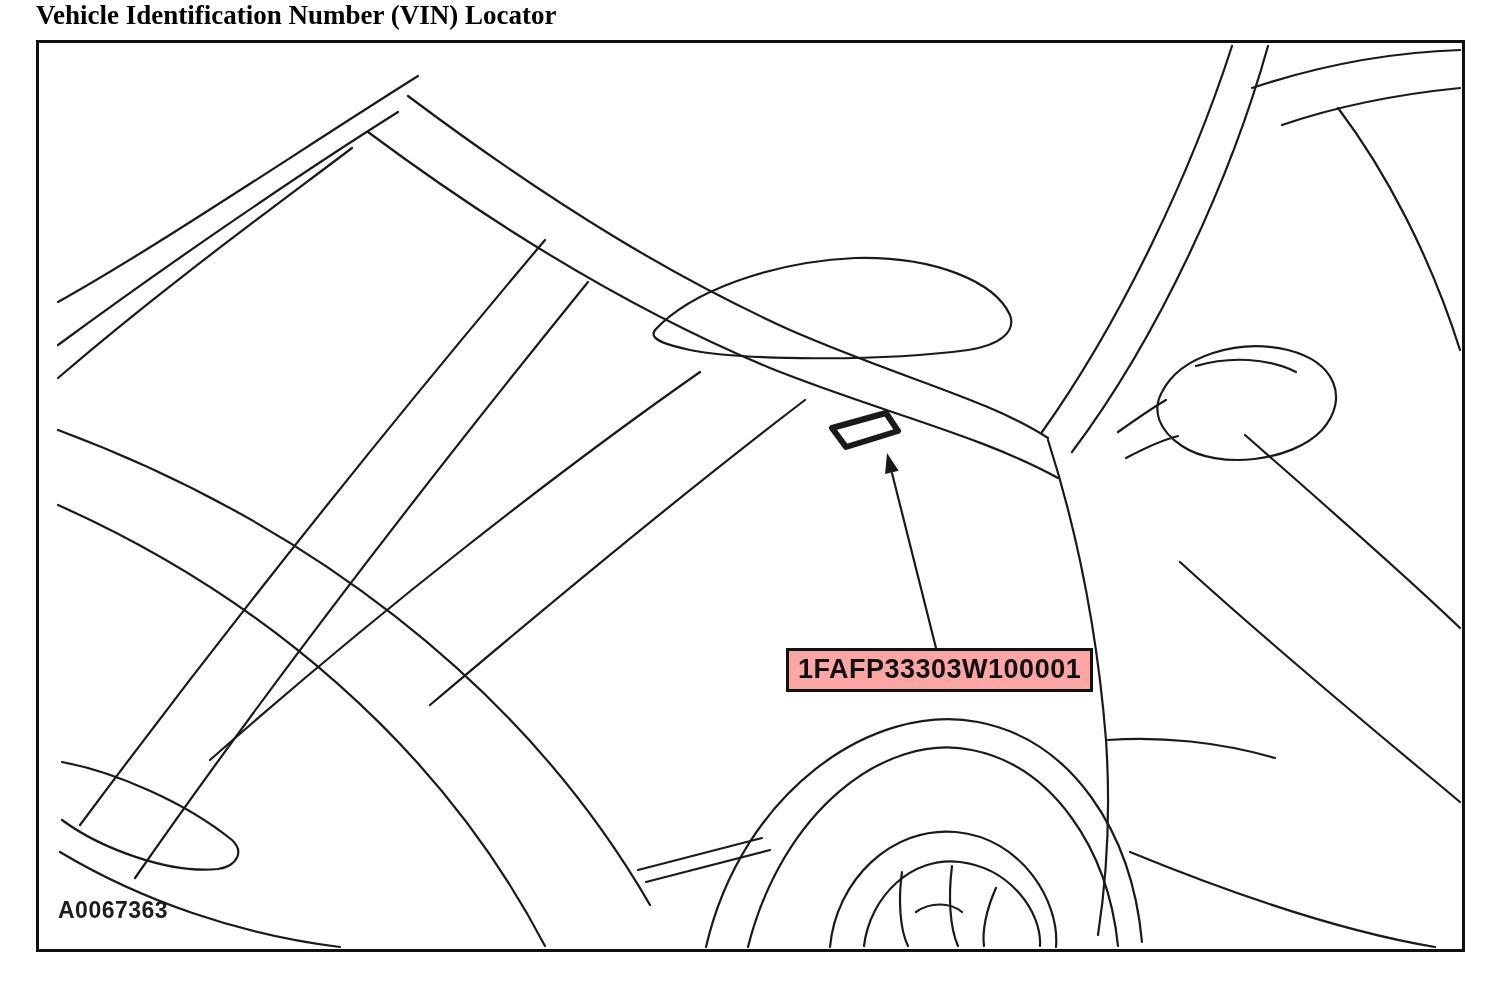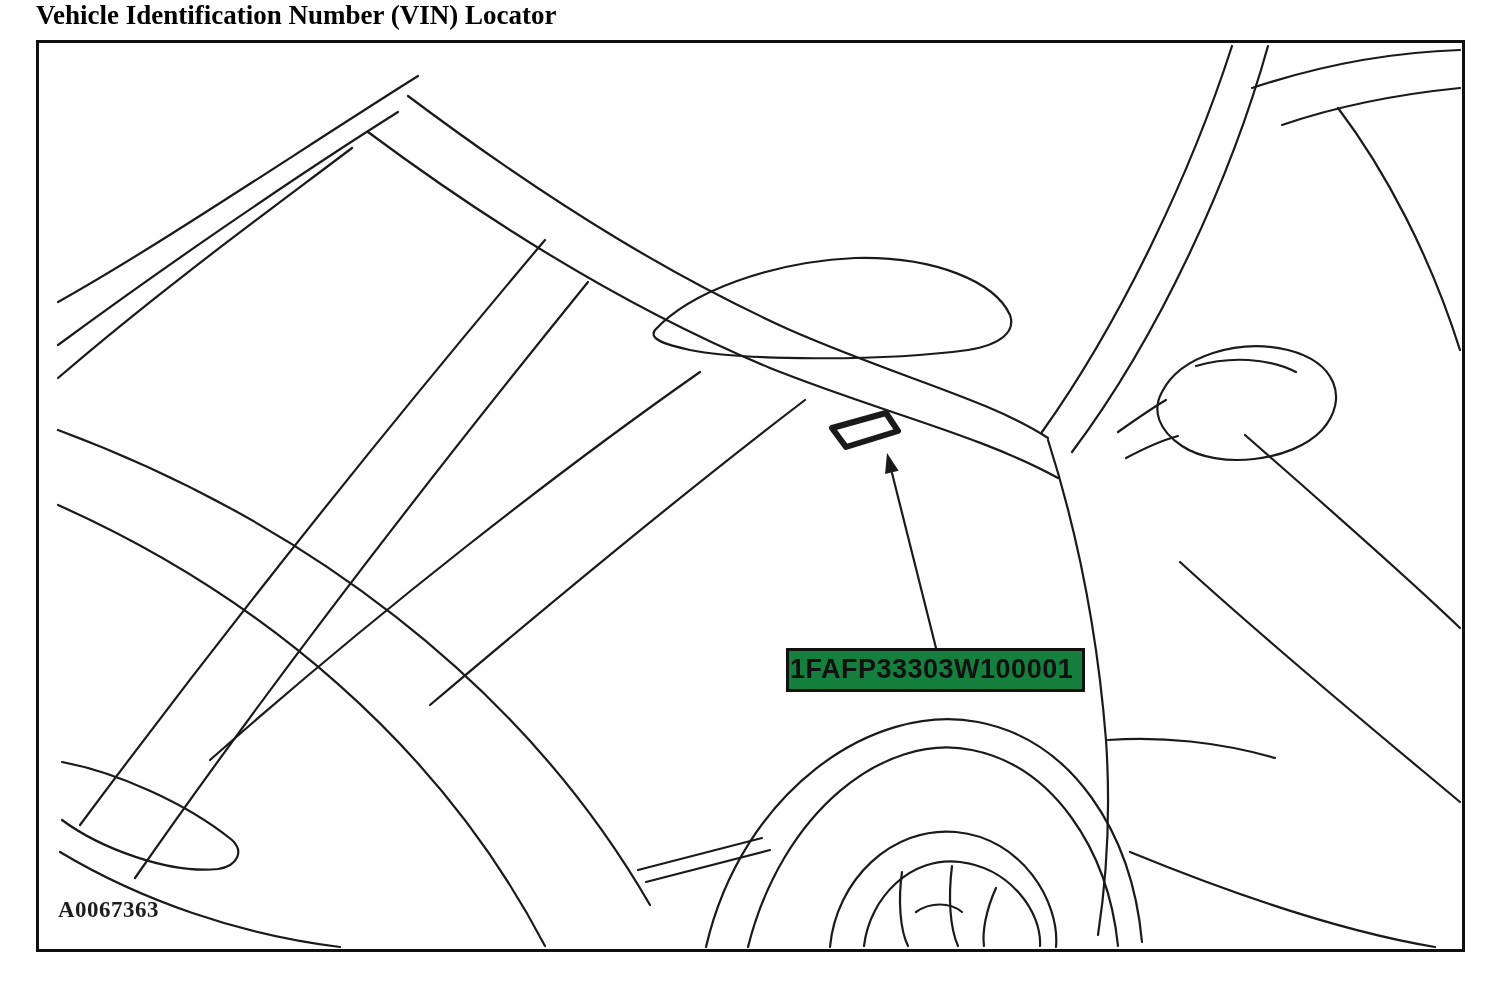--- a/index.html
+++ b/index.html
@@ -7,25 +7,25 @@
         font-family:"Liberation Sans",sans-serif;color:#111;}
   .title{position:absolute;left:36px;top:0px;margin:0;
          font-family:Liberation Serif, serif;font-weight:bold;font-size:27px;color:#000;}
   .frame{position:absolute;left:36px;top:40px;width:1429px;height:912px;
          border:3px solid #101010;box-sizing:border-box;background:transparent;}
   svg.art{position:absolute;left:0;top:0;width:1504px;height:990px;}
   svg.art path, svg.art line, svg.art polygon, svg.art ellipse{
         fill:none;stroke:#1a1a1a;stroke-width:2.2;stroke-linecap:round;stroke-linejoin:round;}
   svg.art .thick{stroke-width:6;}
   svg.art .filled{fill:#1a1a1a;stroke:none;}
-  .vin-box{position:absolute;left:786px;top:648px;background:#15803d;
-           border:3px solid #111;padding:3px 9px 4px 1px;
+  .vin-box{position:absolute;left:786px;top:648px;background:#fca5a5;
+           border:3px solid #111;padding:3px 9px 4px 9px;
            font-size:27px;font-weight:600;letter-spacing:0.5px;color:#111;text-align:center;}
   .fig-code{position:absolute;left:58px;top:897px;
-            font-size:23px;font-weight:bold;color:#1d1d1d;letter-spacing:0.5px;font-family:Liberation Serif, serif;}
+            font-size:23px;font-weight:bold;color:#1d1d1d;letter-spacing:0.5px;}
 </style>
 </head>
 <body>
 
 <div class="page">
 
   <h1 class="title">Vehicle Identification Number (VIN) Locator</h1>
 
   <div class="frame"></div>
 

